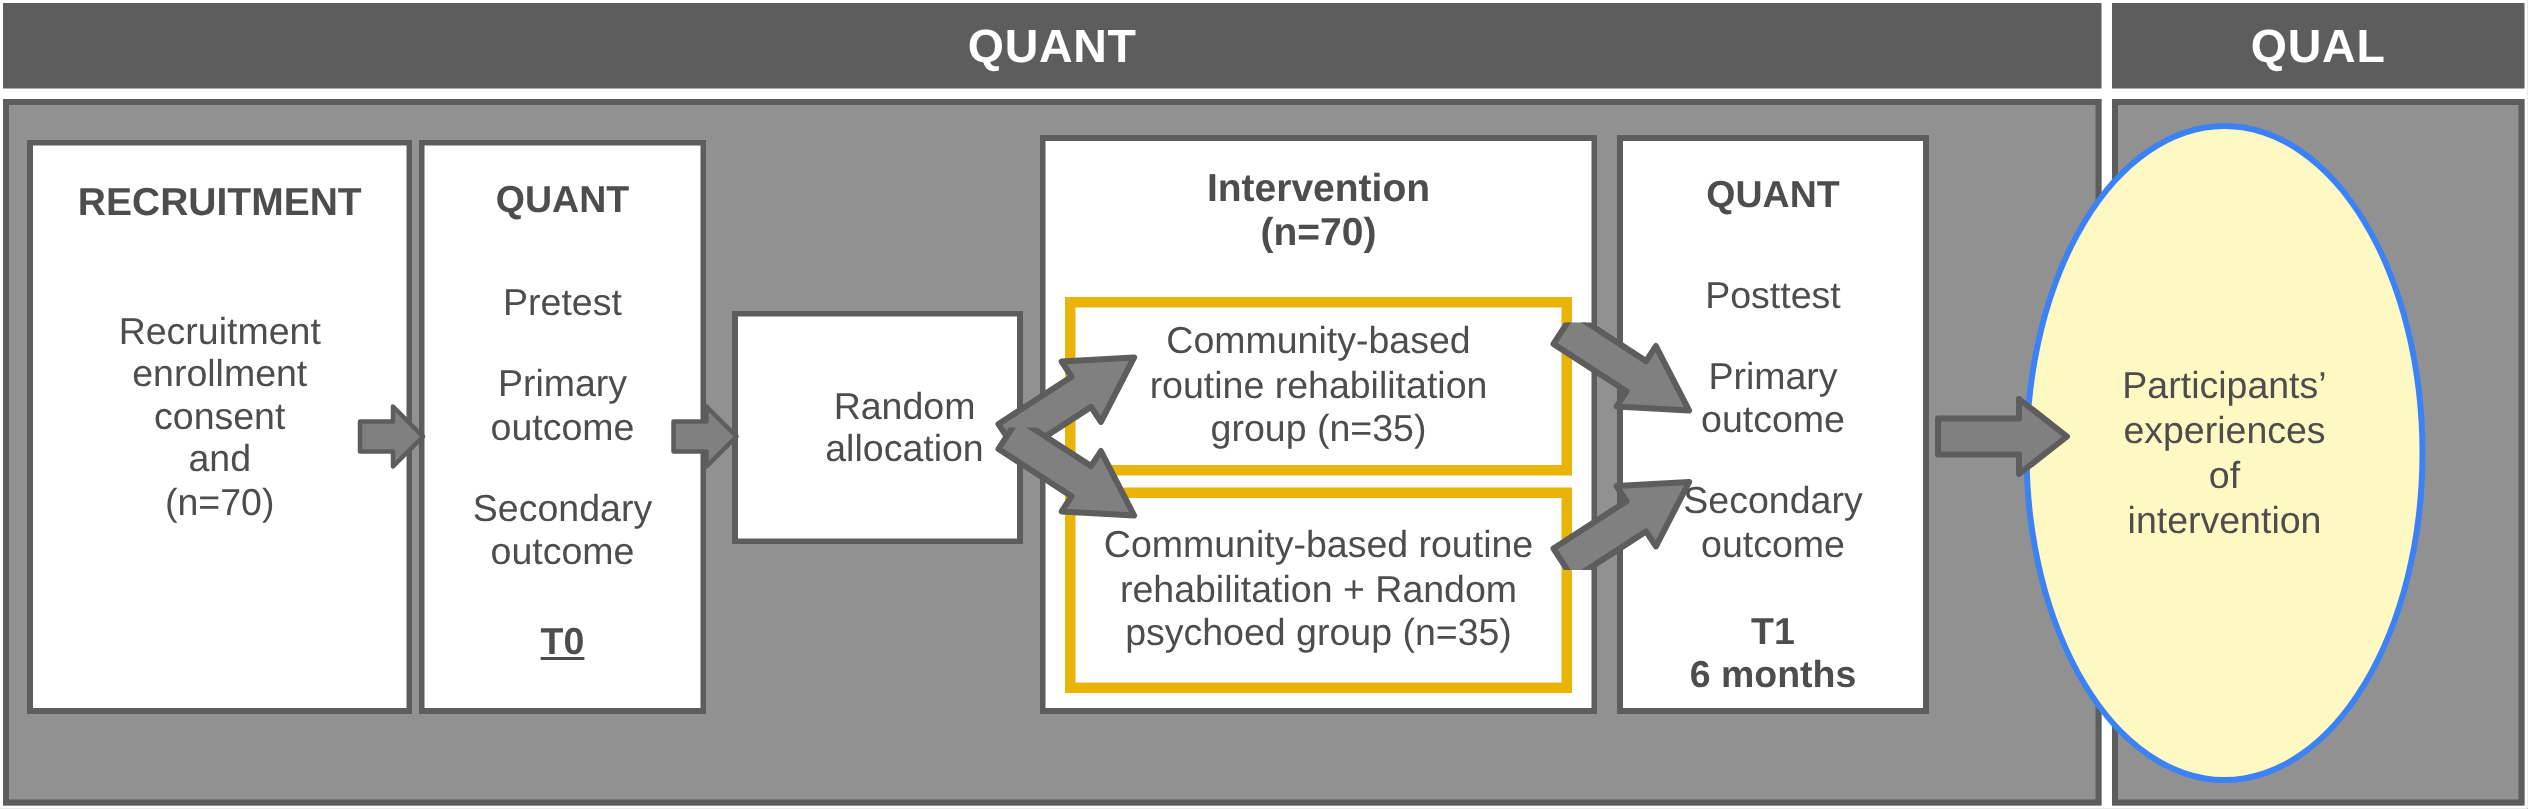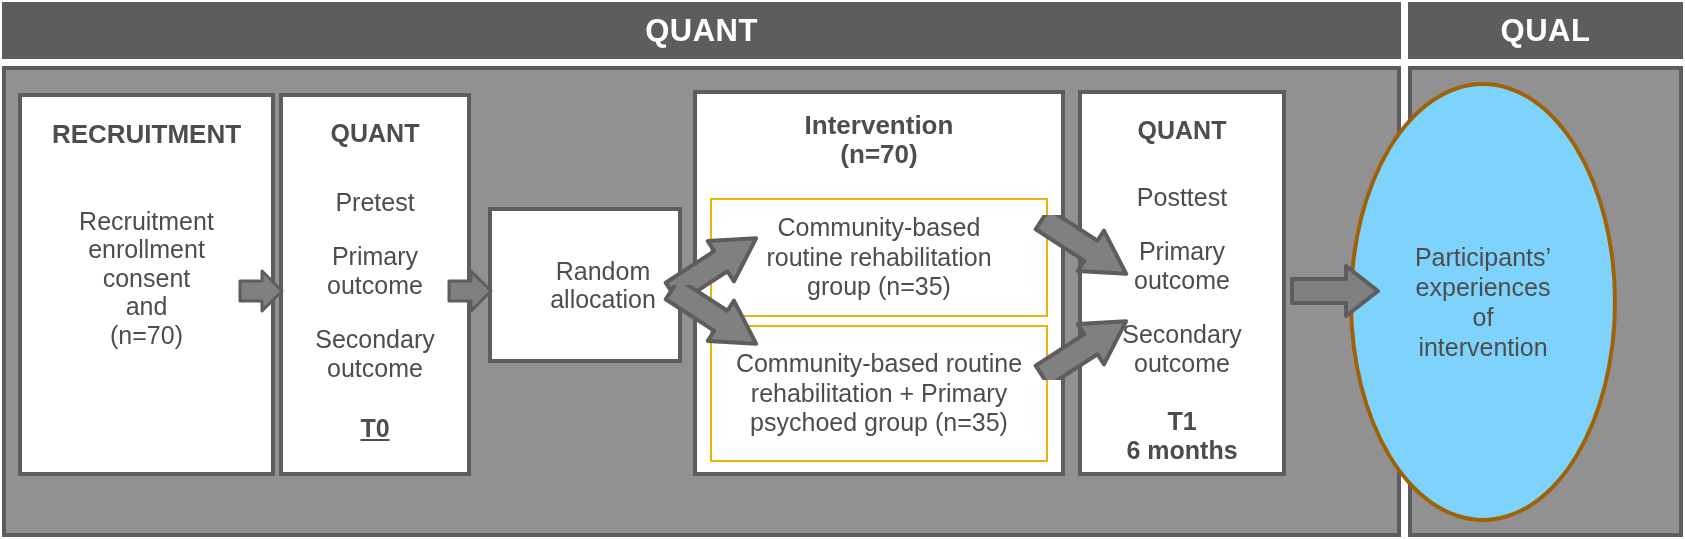--- a/index.html
+++ b/index.html
@@ -41,37 +41,37 @@
 
   
   .b-rand{left:488px;top:207px;width:194px;height:156px;
           justify-content:center;padding-left:36px;}
 
   
   .b-int{left:693px;top:90px;width:372px;height:386px;padding-top:17px;}
   .b-int .ttl{font-size:26px;}
 
   
-  .b-sub{position:absolute;background:#ffffff;border:2px solid #eab308;
+  .b-sub{position:absolute;background:#ffffff;border:7px solid #eab308;
          box-sizing:border-box;display:flex;flex-direction:column;
          align-items:center;justify-content:center;color:#4d4d4d;text-align:center;}
   .b-sub .ln{font-size:25px;line-height:1.18;}
   .b-sub1{left:710px;top:198px;width:338px;height:119px;}
   .b-sub2{left:710px;top:325px;width:338px;height:137px;}
 
   
   .b-post{left:1078px;top:90px;width:208px;height:386px;padding-top:23px;}
   .b-post .s1{margin-top:38px;}
   .b-post .s2{margin-top:26px;}
   .b-post .s3{margin-top:26px;}
   .b-post .s4{margin-top:30px;}
 
   
   .ellipse{position:absolute;left:1349px;top:82px;width:268px;height:440px;
-           background:#7dd3fc;border:4px solid #a16207;border-radius:50%;
+           background:#fef9c3;border:4px solid #3b82f6;border-radius:50%;
            box-sizing:border-box;display:flex;flex-direction:column;
            align-items:center;justify-content:center;color:#4d4d4d;text-align:center;}
   .ellipse .ln{font-size:25px;line-height:1.2;}
 
   
   .arw{position:absolute;}
   .arw svg{display:block;}
 </style>
 </head>
 <body>
@@ -124,21 +124,21 @@
   </div>
 
   <div class="b-sub b-sub1">
     <div class="ln">Community-based</div>
     <div class="ln">routine rehabilitation</div>
     <div class="ln">group (n=35)</div>
   </div>
 
   <div class="b-sub b-sub2">
     <div class="ln">Community-based routine</div>
-    <div class="ln">rehabilitation + Primary</div>
+    <div class="ln">rehabilitation + Random</div>
     <div class="ln">psychoed group (n=35)</div>
   </div>
 
   <div class="box b-post">
     <div class="ttl">QUANT</div>
     <div class="ln s1">Posttest</div>
     <div class="s2">
       <div class="ln">Primary</div>
       <div class="ln">outcome</div>
     </div>

